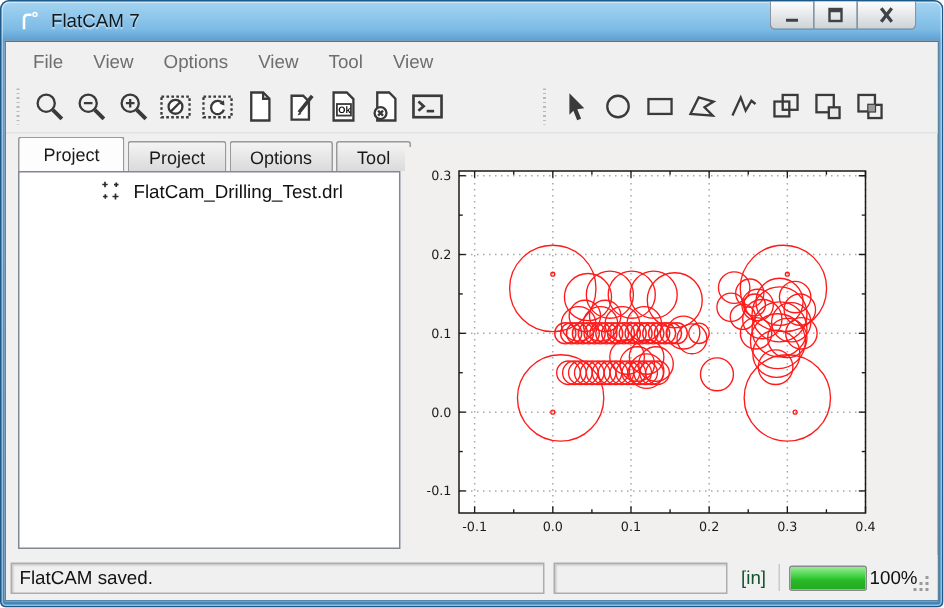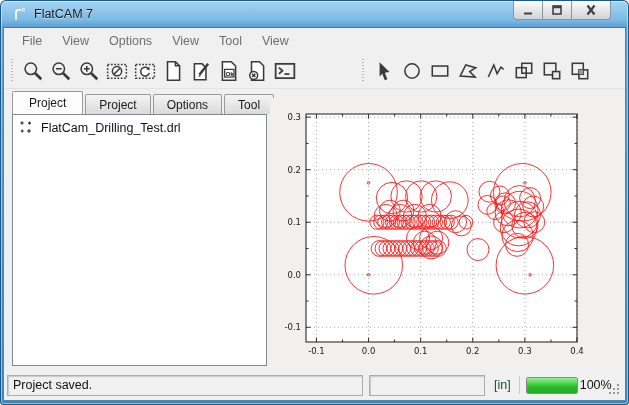--- a/index.html
+++ b/index.html
@@ -25,21 +25,21 @@
   .tb-handle{width:4px;height:24px;margin:0 5px 0 6px;
     background-image:repeating-linear-gradient(180deg,#b9b9b9 0 1px,transparent 1px 3px);background-size:2px 100%;background-repeat:no-repeat;background-position:1px 0;}
   .tb-btn{width:28px;height:28px;display:flex;align-items:center;justify-content:center;}
   .tb-btn svg{display:block;}
   .tabbar{position:absolute;left:8px;top:63px;height:23px;display:flex;align-items:flex-end;}
   .tab{height:20px;padding:0 13px;display:flex;align-items:center;font-size:12px;color:#1a1a1a;
     border:1px solid #9a9a9a;border-bottom:none;border-radius:2px 2px 0 0;margin-right:2px;
     background:linear-gradient(180deg,#f4f4f4,#dadada);}
   .tab.active{height:23px;background:#fdfdfd;position:relative;z-index:3;padding:0 16px;}
   .tree-panel{position:absolute;left:8px;top:86px;width:255px;height:252px;background:#fff;border:1px solid #828790;z-index:2;}
-  .tree-item{display:flex;align-items:center;gap:7px;padding:5px 2px 2px 6px;font-size:12.5px;color:#111;}
+  .tree-item{display:flex;align-items:center;gap:7px;padding:5px 2px 2px 6px;font-size:12.5px;color:#111;margin-left:48px;}
   .plot-panel{position:absolute;left:266px;top:70px;width:354px;height:268px;background:#f1f0ee;}
   .statusbar{position:absolute;left:0;right:0;bottom:0;height:30px;display:flex;align-items:center;padding:0 3px;background:#f0f0f0;}
   .status-panel{height:21px;border:1px solid #adadad;box-shadow:inset 1px 1px 1px rgba(130,130,130,.35);
     background:#f0f0f0;display:flex;align-items:center;padding:0 5px;font-size:12.5px;color:#111;}
   .sp-message{width:356px;}
   .sp-empty{width:116px;margin-left:6px;}
   .unit-label{font-size:12.5px;color:#14532d;margin:0 8px 0 9px;}
   .status-sep{width:1px;height:18px;background:#c9c9c9;margin-right:6px;}
   .progress{width:52px;height:17px;border:1px solid #8a8a8a;border-radius:2px;background:#e6e6e6;overflow:hidden;}
   .progress-fill{height:100%;background:linear-gradient(180deg,#96ec96,#44d344 40%,#28b828 60%,#23aa23);}
@@ -387,21 +387,21 @@
           <text x="31" y="232.29032258064515" text-anchor="end" font-size="8.5" fill="#1a1a1a" font-family="DejaVu Sans, sans-serif">-0.1</text>
           <text x="31" y="179.7557603686636" text-anchor="end" font-size="8.5" fill="#1a1a1a" font-family="DejaVu Sans, sans-serif">0.0</text>
           <text x="31" y="127.22119815668204" text-anchor="end" font-size="8.5" fill="#1a1a1a" font-family="DejaVu Sans, sans-serif">0.1</text>
           <text x="31" y="74.68663594470047" text-anchor="end" font-size="8.5" fill="#1a1a1a" font-family="DejaVu Sans, sans-serif">0.2</text>
           <text x="31" y="22.152073732718918" text-anchor="end" font-size="8.5" fill="#1a1a1a" font-family="DejaVu Sans, sans-serif">0.3</text>
         </svg>
     </div>
 
     <div class="statusbar">
       <div class="status-panel sp-message">
-        <span>Project saved.</span>
+        <span>FlatCAM saved.</span>
       </div>
       <div class="status-panel sp-empty"></div>
       <span class="unit-label">[in]</span>
       <div class="status-sep"></div>
       <div class="progress">
         <div class="progress-fill" style="width:100%"></div>
       </div>
       <span class="progress-text">100%</span>
       <svg class="resize-grip" viewBox="0 0 14 14">
         <g fill="#9a9a9a">

